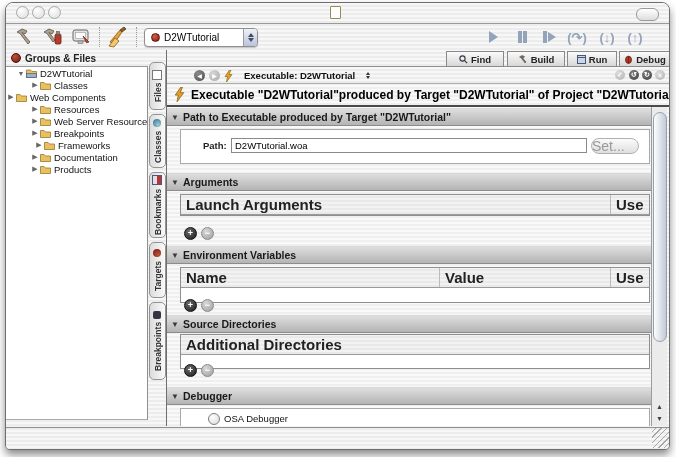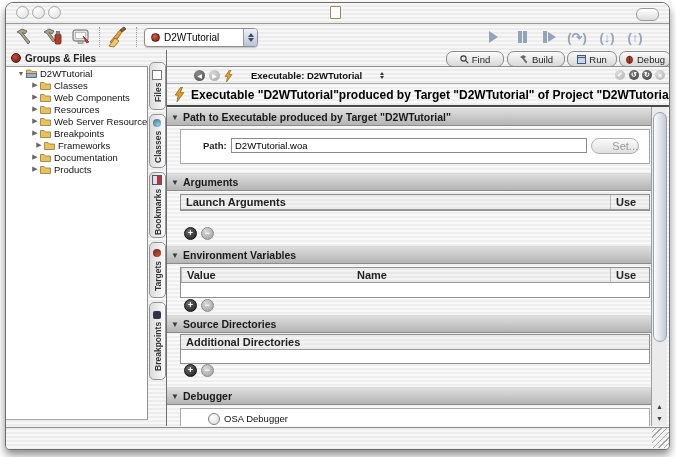--- a/index.html
+++ b/index.html
@@ -53,47 +53,47 @@
   
   .vtabs{left:142px;top:47px;width:18px;height:376px;border-right:1px solid #8f8f8f;}
   .vtab{left:1px;width:15px;border:1px solid #939393;border-radius:5px;background:linear-gradient(90deg,#fafafa,#dcdcdc);
     writing-mode:vertical-rl;transform:rotate(180deg);font-size:8.5px;font-weight:bold;color:#333;
     display:flex;align-items:center;justify-content:center;gap:3px;}
   .vic{width:8px;height:8px;flex:none;}
 
   
   .main{left:160px;top:47px;width:503px;height:376px;border-left:1px solid #6f6f6f;}
   .tabbar{left:0;top:0;width:503px;height:16px;border-bottom:1px solid #8f8f8f;}
-  .tab{top:1px;height:14px;border:1px solid #8a8a8a;border-radius:7px;background:linear-gradient(#fbfbfb,#d8d8d8);
-    font-size:9.5px;font-weight:normal;color:#222;display:flex;align-items:center;justify-content:center;gap:3px;}
+  .tab{top:1px;height:14px;border:1px solid #8a8a8a;border-radius:0;background:linear-gradient(#fbfbfb,#d8d8d8);
+    font-size:9.5px;font-weight:bold;color:#222;display:flex;align-items:center;justify-content:center;gap:3px;}
   .navstrip{left:0;top:17px;width:503px;height:16px;border-bottom:1px solid #adadad;}
   .navcirc{top:3px;width:11px;height:11px;border-radius:50%;color:#fff;font-size:6px;
     display:flex;align-items:center;justify-content:center;}
   .minicirc{top:3px;width:10px;height:10px;border-radius:50%;color:#fff;font-size:7px;font-weight:bold;
     display:flex;align-items:center;justify-content:center;}
-  .navpopup{left:57px;top:2px;height:13px;display:flex;align-items:center;gap:18px;font-size:9.5px;font-weight:bold;color:#111;}
+  .navpopup{left:57px;top:2px;height:13px;display:flex;align-items:center;gap:11px;font-size:9.5px;font-weight:bold;color:#111;}
   .heading{left:0;top:34px;width:502px;height:21px;border-bottom:2px solid #4a4a4a;
     display:flex;align-items:center;font-size:12px;font-weight:bold;color:#000;white-space:nowrap;overflow:hidden;}
   .contentarea{left:0;top:57px;width:503px;height:319px;overflow:hidden;}
   .secbar{left:0;width:485px;height:16px;background:linear-gradient(#dedede,#b4b4b4);
     border-top:1px solid #d8d8d8;border-bottom:1px solid #8c8c8c;
     display:flex;align-items:center;font-size:10.5px;font-weight:bold;color:#1a1a1a;}
   .secbar .disc{width:16px;font-size:8px;color:#3a3a3a;}
   .panel{left:13px;width:468px;background:#fff;border:1px solid #a9a9a9;}
-  .tbl{left:13px;width:468px;border:1px solid #8f8f8f;background:#fff;font-size:11px;}
+  .tbl{left:13px;width:468px;border:1px solid #8f8f8f;background:#fff;font-size:15px;}
   .thead{display:flex;background:repeating-linear-gradient(0deg,#e9e9e9 0 2px,#f2f2f2 2px 4px);
     border-bottom:1px solid #9a9a9a;font-weight:bold;color:#222;}
   .tcell{padding:1px 5px;white-space:nowrap;overflow:hidden;}
   .trowd{display:flex;background:#fff;color:#111;}
   .pm{width:11px;height:11px;border-radius:50%;color:#fff;font-size:9px;font-weight:bold;line-height:10px;text-align:center;}
   .pm.plus{background:radial-gradient(circle at 35% 30%,#6a6a6a,#1c1c1c);border:1px solid #111;}
   .pm.minus{background:radial-gradient(circle at 35% 30%,#d8d8d8,#9f9f9f);border:1px solid #8a8a8a;}
   .field{border:1px solid #8a8a8a;background:#fff;font-size:9.5px;font-family:"Liberation Sans",sans-serif;padding:0 3px;}
   .setbtn{border:1px solid #b0b0b0;border-radius:8px;background:linear-gradient(#fbfbfb,#dfdfdf);
-    color:#9a9a9a;font-size:11px;text-align:right;line-height:14px;}
+    color:#9a9a9a;font-size:14px;text-align:left;line-height:14px;}
   .radio{width:10px;height:10px;border-radius:50%;border:1px solid #7e7e7e;
     background:radial-gradient(circle at 35% 30%,#fff,#d8d8d8);}
   .scrolltrack{right:3px;top:57px;width:15px;height:319px;background:#ebebeb;border-left:1px solid #9c9c9c;}
   .thumb{left:1px;top:5px;width:12px;height:228px;border:1px solid #95a0ae;border-radius:7px;
     background:linear-gradient(90deg,#fdfdfd,#c3cad6);}
   .sarr{left:2px;width:11px;height:11px;font-size:7px;color:#444;text-align:center;line-height:11px;}
   .bottomstrip{left:0;top:424px;width:663px;height:22px;border-top:1px solid #8f8f8f;}
   .grip{right:0px;top:425px;width:17px;height:20px;
     background:repeating-linear-gradient(315deg,rgba(0,0,0,0) 0 3px,#a6a6a6 3px 4px);}
   .bolt{flex:none;}
@@ -187,21 +187,21 @@
         </svg>
         <span>D2WTutorial</span>
       </div>
       <div class="trow" style="padding-left:24px">
         <span class="disc">▶</span>
         <svg class="fold" width="11" height="9" viewBox="0 0 11 9">
             <path d="M0.5 1.5 h3.5 l1.5 1.5 h5 v5.5 h-10 z" fill="#e9c05e" stroke="#8a6a1f" stroke-width="0.7"></path>
           </svg>
         <span>Classes</span>
       </div>
-      <div class="trow" style="padding-left:24px">
+      <div class="trow" style="">
         <span class="disc">▶</span>
         <svg class="fold" width="11" height="9" viewBox="0 0 11 9">
             <path d="M0.5 1.5 h3.5 l1.5 1.5 h5 v5.5 h-10 z" fill="#e9c05e" stroke="#8a6a1f" stroke-width="0.7"></path>
           </svg>
         <span>Web Components</span>
       </div>
       <div class="trow" style="padding-left:24px">
         <span class="disc">▶</span>
         <svg class="fold" width="11" height="9" viewBox="0 0 11 9">
             <path d="M0.5 1.5 h3.5 l1.5 1.5 h5 v5.5 h-10 z" fill="#e9c05e" stroke="#8a6a1f" stroke-width="0.7"></path>
@@ -365,22 +365,22 @@
         <span class="pm plus">+</span>
         <span class="pm minus">−</span>
       </div>
 
       <div class="abs secbar" style="top:139px">
         <span class="disc">▼</span>
         <span>Environment Variables</span>
       </div>
       <div class="abs tbl" style="top:160px">
         <div class="thead">
+          <span class="tcell" style="width:248px">Name</span>
           <span class="tcell" style="flex:1;border-left:1px solid #bbb">Value</span>
-          <span class="tcell" style="width:248px">Name</span>
           <span class="tcell" style="width:28px;border-left:1px solid #bbb">Use</span>
         </div>
         <div class="trowd" style="height:14px"></div>
       </div>
       <div class="abs" style="left:17px;top:192px;display:flex;gap:4px">
         <span class="pm plus">+</span>
         <span class="pm minus">−</span>
       </div>
 
       <div class="abs secbar" style="top:208px">

